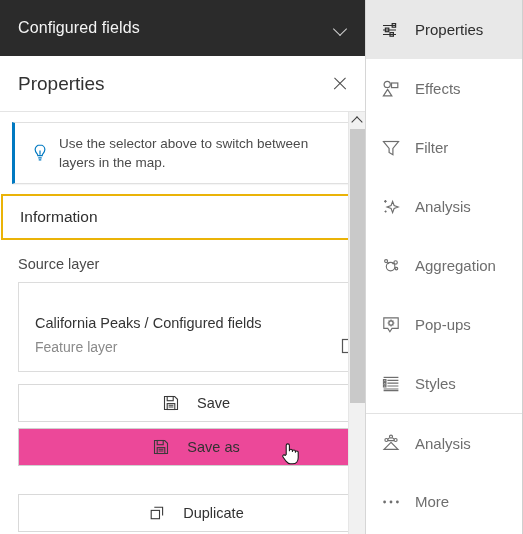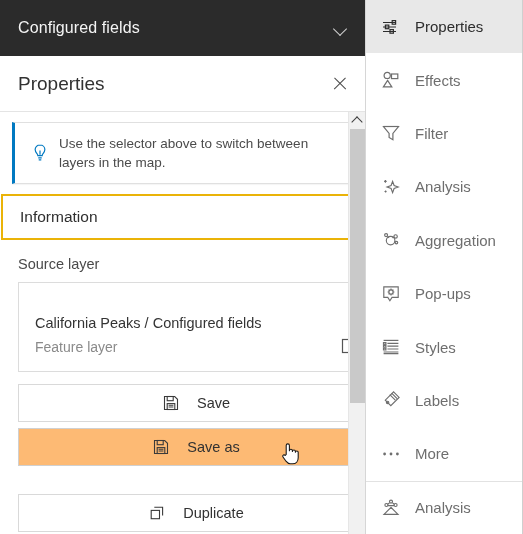--- a/index.html
+++ b/index.html
@@ -219,21 +219,21 @@
     align-items: center;
     justify-content: center;
     gap: 17px;
     font-size: 14.5px;
     color: #323232;
     cursor: pointer;
     margin-bottom: 6px;
     font-family: "Liberation Sans", sans-serif;
   }
   .action-btn:last-child { margin-bottom: 0; margin-top: 28px; }
-  .action-btn.hovered { background: #fdba74; border-color: #d0d0d0; }
+  .action-btn.hovered { background: #ec4899; border-color: #d0d0d0; }
   .action-btn .bicon { width: 18px; height: 18px; color: #3a3a3a; display:block; }
 
   
   .vscroll {
     position: absolute;
     right: 0; top: 0;
     width: 17px;
     height: 100%;
     background: #f1f1f1;
     border-left: 1px solid #e6e6e6;
@@ -493,49 +493,39 @@
           <path d="M7.4 7.4h11M7.4 10.2h11M7.4 13h11"></path>
           <rect x="3.5" y="6.6" width="2.4" height="1.7"></rect>
           <rect x="3.5" y="9.4" width="2.4" height="1.7"></rect>
           <rect x="3.5" y="12.2" width="2.4" height="1.7"></rect>
           <path d="M3.6 16h14.8M3.6 17.7h14.8"></path>
         </svg>
       </span>
       <span class="side-label">Styles</span>
     </div>
 
-    <div class="side-item">
-      <span class="sicon">
-        <svg viewBox="0 0 22 22" fill="none" stroke="currentColor" stroke-width="1.15">
-          <path d="M13.6 2.9l5.5 5.5-8.3 8.3-5.5-5.5z"></path>
-          <circle cx="7.6" cy="13.4" r="1.2"></circle>
-          <path d="M9.8 5.6l5.5 5.5M11.6 4.2l5.5 5.5"></path>
-        </svg>
-      </span>
-      <span class="side-label">Labels</span>
-    </div>
-
-    <div class="side-item">
-      <span class="sicon">
-        <svg viewBox="0 0 22 22" fill="currentColor">
-          <circle cx="4.6" cy="11" r="1.4"></circle>
-          <circle cx="11" cy="11" r="1.4"></circle>
-          <circle cx="17.4" cy="11" r="1.4"></circle>
-        </svg>
-      </span>
-      <span class="side-label">More</span>
-    </div>
 
     <div class="side-item divided">
       <span class="sicon">
         <svg viewBox="0 0 22 22" fill="none" stroke="currentColor" stroke-width="1.15">
           <circle cx="11" cy="4.6" r="1.5"></circle>
           <circle cx="6.4" cy="8" r="1.5"></circle>
           <circle cx="15.6" cy="8" r="1.5"></circle>
           <path d="M7.7 7.2l2.1-1.6M14.3 7.2l-2.1-1.6M7.9 8.6h6.2"></path>
           <path d="M11 10.4l-7 7h14z"></path>
         </svg>
       </span>
       <span class="side-label">Analysis</span>
     </div>
 
+    <div class="side-item">
+      <span class="sicon">
+        <svg viewBox="0 0 22 22" fill="currentColor">
+          <circle cx="4.6" cy="11" r="1.4"></circle>
+          <circle cx="11" cy="11" r="1.4"></circle>
+          <circle cx="17.4" cy="11" r="1.4"></circle>
+        </svg>
+      </span>
+      <span class="side-label">More</span>
+    </div>
+
   </div>
 </div>
 
 </body></html>

